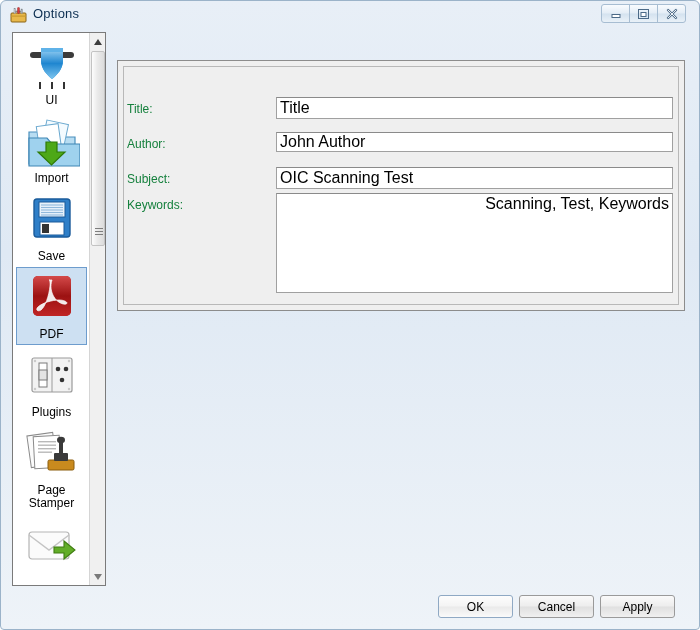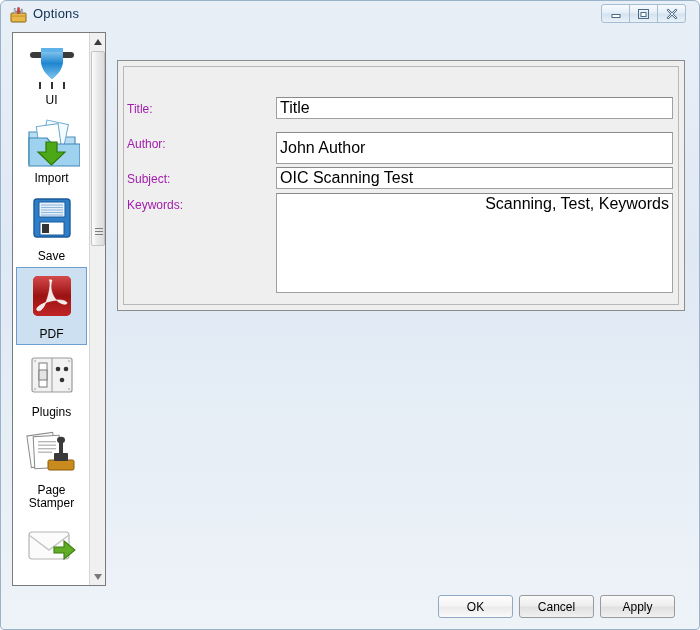--- a/index.html
+++ b/index.html
@@ -179,21 +179,21 @@
     left: 5px; top: 5px;
     right: 5px; bottom: 5px;
     border: 1px solid #b8b8b8;
     background: #efefef;
   }
 
   
   .fld-label {
     position: absolute;
     font-size: 12px;
-    color: #a21caf;
+    color: #15803d;
     white-space: nowrap;
   }
   .fld-input {
     position: absolute;
     box-sizing: border-box;
     background: #ffffff;
     border: 1px solid #a0a0a0;
     border-top-color: #8a8a8a;
     font-family: "Liberation Sans", sans-serif;
     font-size: 16px;
@@ -401,21 +401,21 @@
 
   <div id="tabctl">
 
     <div id="tabpanel">
       <div id="tabpanel-inner">
 
         <div class="fld-label" style="left:3px; top:35px;">Title:</div>
         <input class="fld-input" style="left: 152px; top: 30px; width: 397px; height: 22px;" value="Title">
 
         <div class="fld-label" style="left:3px; top:70px;">Author:</div>
-        <input class="fld-input" style="left: 152px; top: 65px; width: 397px; height: 32px;" value="John Author">
+        <input class="fld-input" style="left: 152px; top: 65px; width: 397px; height: 20px;" value="John Author">
 
         <div class="fld-label" style="left:3px; top:105px;">Subject:</div>
         <input class="fld-input" style="left: 152px; top: 100px; width: 397px; height: 22px;" value="OIC Scanning Test">
 
         <div class="fld-label" style="left:3px; top:131px;text-align:center;">Keywords:</div>
         <textarea class="fld-input" style="left: 152px; top: 126px; width: 397px; height: 100px; text-align: right;">Scanning, Test, Keywords</textarea>
 
       </div>
     </div>
   </div>

